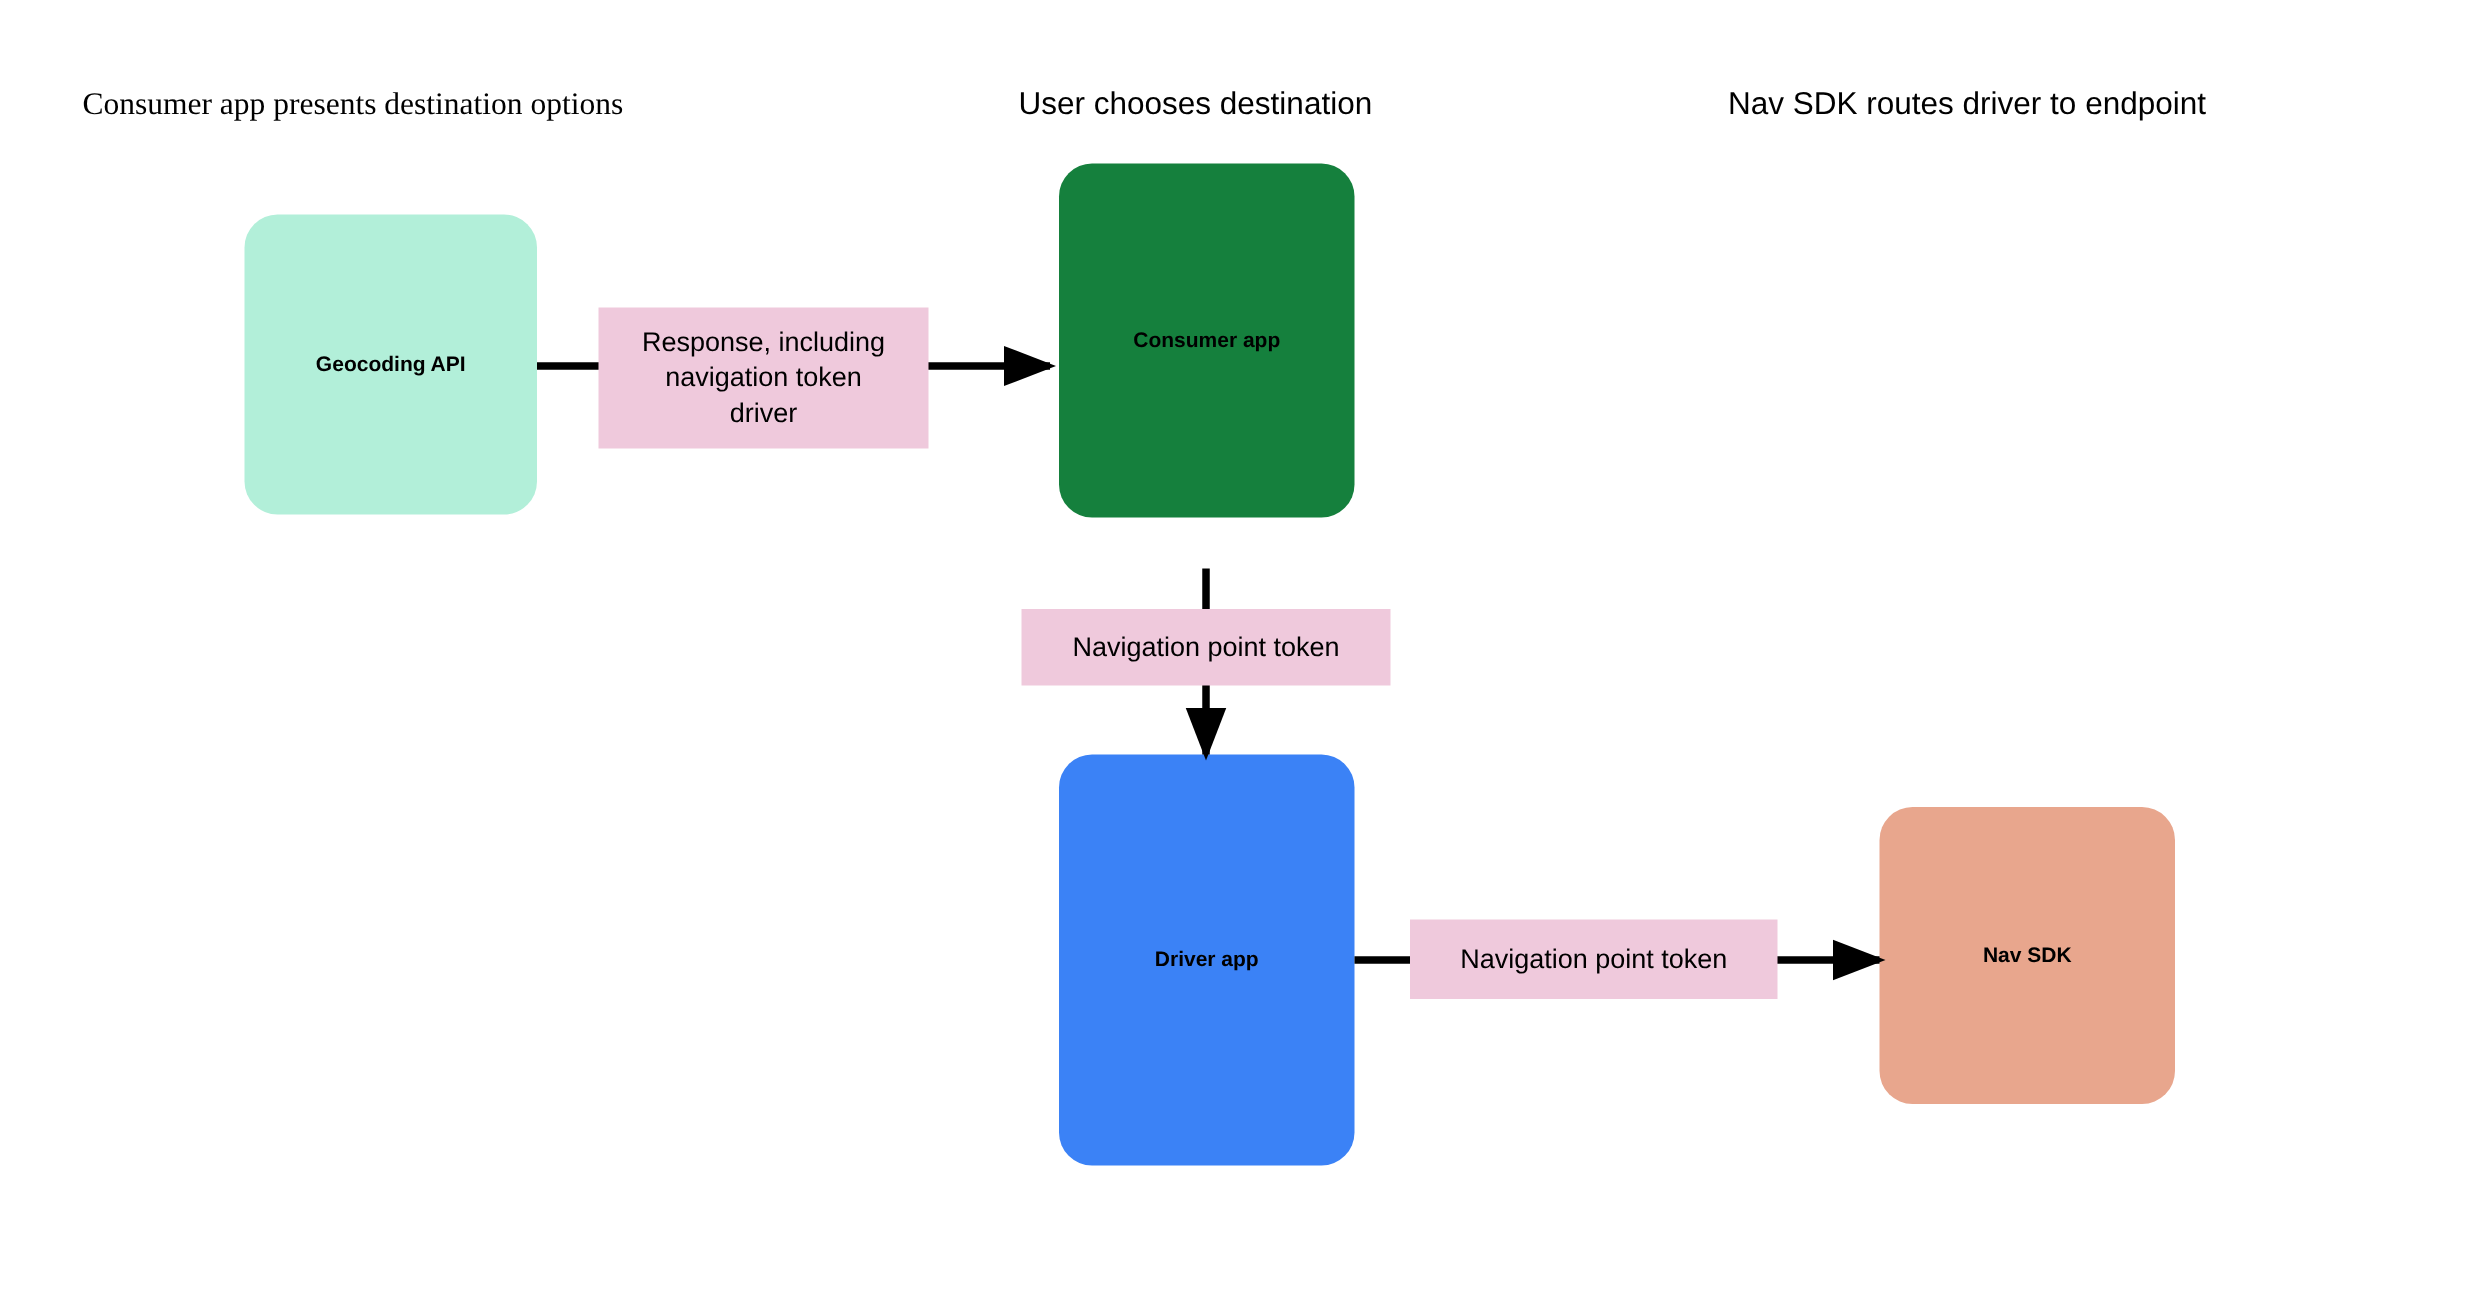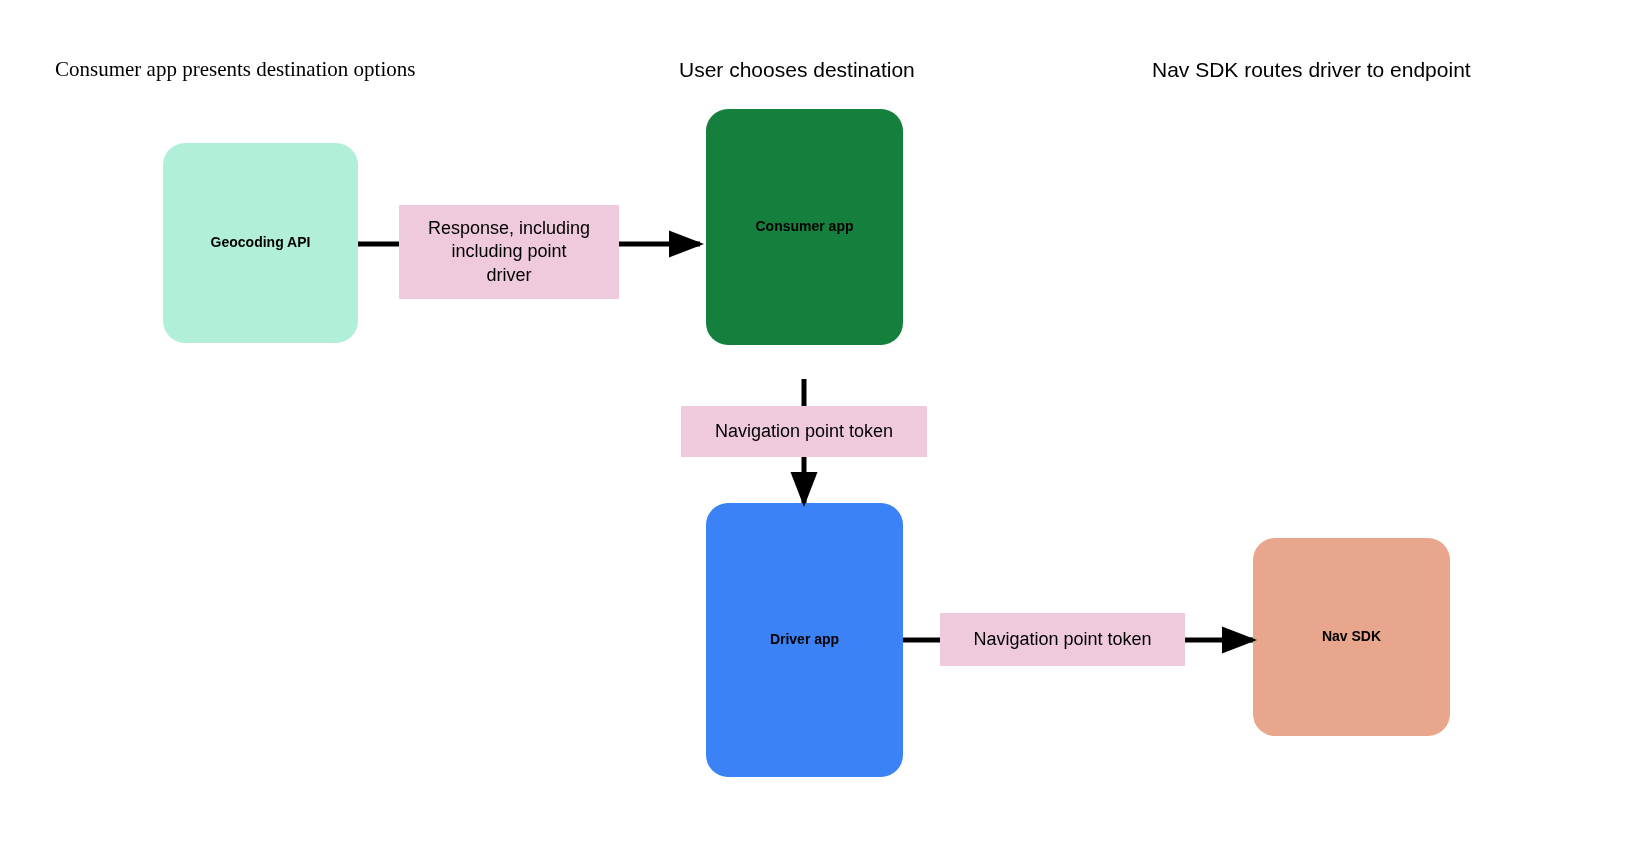--- a/index.html
+++ b/index.html
@@ -118,21 +118,21 @@
   <div class="node-box" style="left:706px; top:503px; width:197px; height:274px; background:#3b82f6;">
     <span>Driver app</span>
   </div>
 
   <div class="node-box" style="left:1253px; top:538px; width:197px; height:198px; background:#e8a68d;">
     <span>Nav SDK</span>
   </div>
 
   <div class="edge-label" style="left:399px; top:205px; width:220px; height:94px; background:#efc9dc; flex-direction:column;">
     <span>Response, including</span>
-    <span>including point</span>
+    <span>navigation token</span>
     <span>driver</span>
   </div>
 
   <div class="edge-label" style="left:681px; top:406px; width:246px; height:51px; background:#efc9dc;">
     <span>Navigation point token</span>
   </div>
 
   <div class="edge-label" style="left:940px; top:613px; width:245px; height:53px; background:#efc9dc;">
     <span>Navigation point token</span>
   </div>

